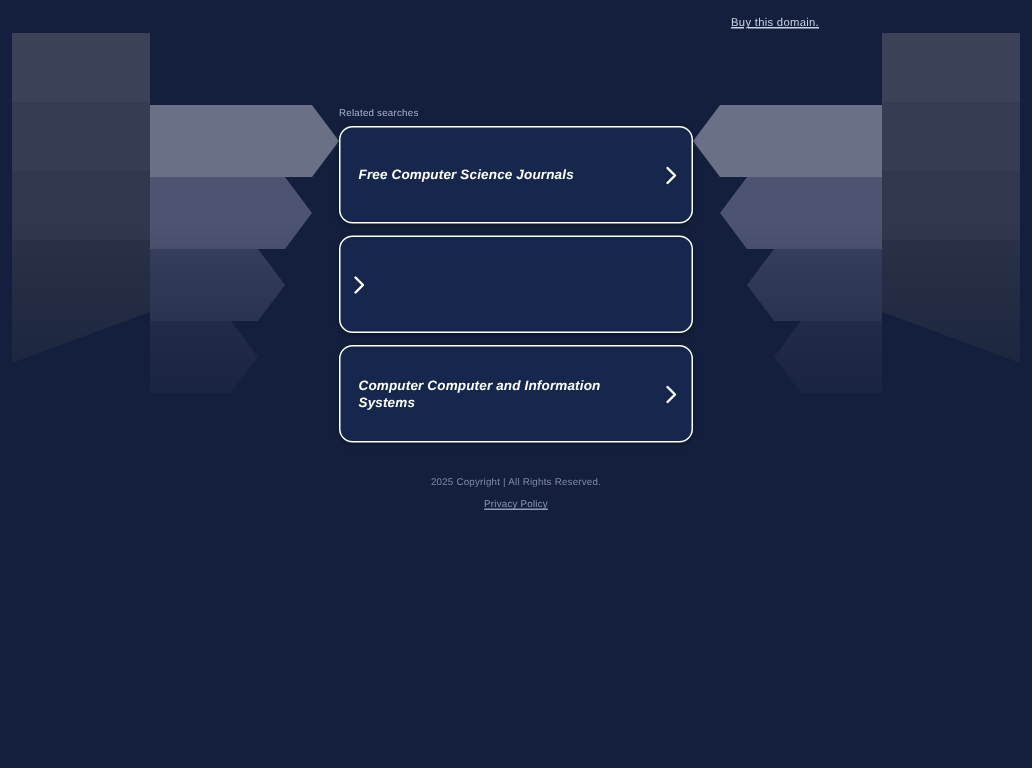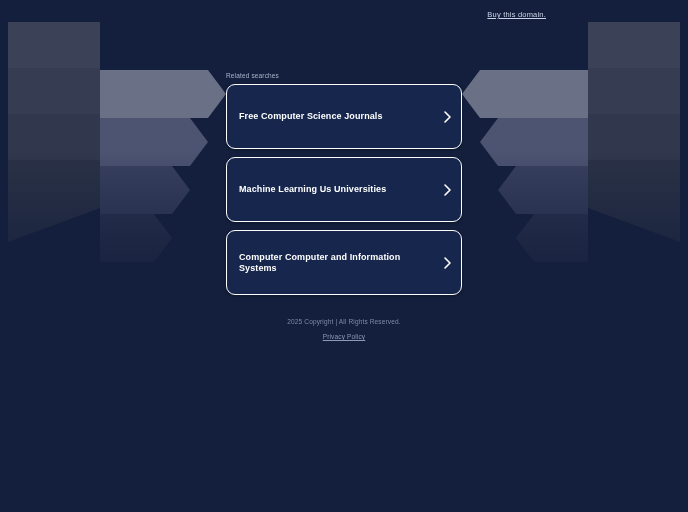--- a/index.html
+++ b/index.html
@@ -76,20 +76,21 @@
     box-shadow: 0 1px 3px rgba(0,0,0,0.35);
   }
   .card-label {
     flex: 1;
     font-size: 9px;
     font-weight: bold;
     color: #ffffff;
     padding-left: 12px;
     letter-spacing: 0.1px;
     line-height: 1.2;
+    font-style: italic;
   }
   .card-chevron {
     width: 26px;
     display: flex;
     align-items: center;
     justify-content: center;
   }
   .card-chevron svg {
     display: block;
   }
@@ -173,21 +174,20 @@
   <div class="search-card">
     <div class="card-label">Free Computer Science Journals</div>
     <div class="card-chevron">
       <svg width="12" height="16" viewBox="0 0 12 16" xmlns="http://www.w3.org/2000/svg">
         <polyline points="3,3 8,8 3,13" fill="none" stroke="#ffffff" stroke-width="1.6" stroke-linecap="round" stroke-linejoin="round"></polyline>
       </svg>
     </div>
   </div>
 
   <div class="search-card">
-    <div class="card-label">Machine Learning Us Universities</div>
     <div class="card-chevron">
       <svg width="12" height="16" viewBox="0 0 12 16" xmlns="http://www.w3.org/2000/svg">
         <polyline points="3,3 8,8 3,13" fill="none" stroke="#ffffff" stroke-width="1.6" stroke-linecap="round" stroke-linejoin="round"></polyline>
       </svg>
     </div>
   </div>
 
   <div class="search-card">
     <div class="card-label">Computer Computer and Information Systems</div>
     <div class="card-chevron">

